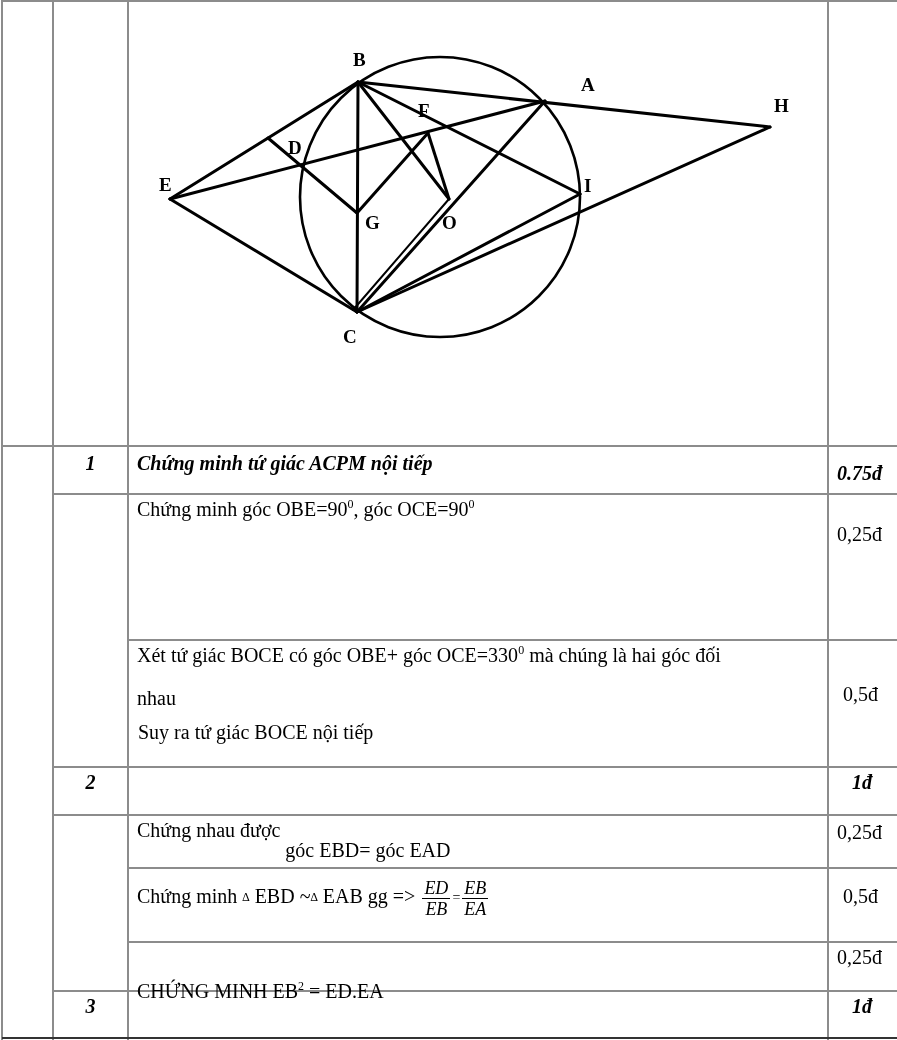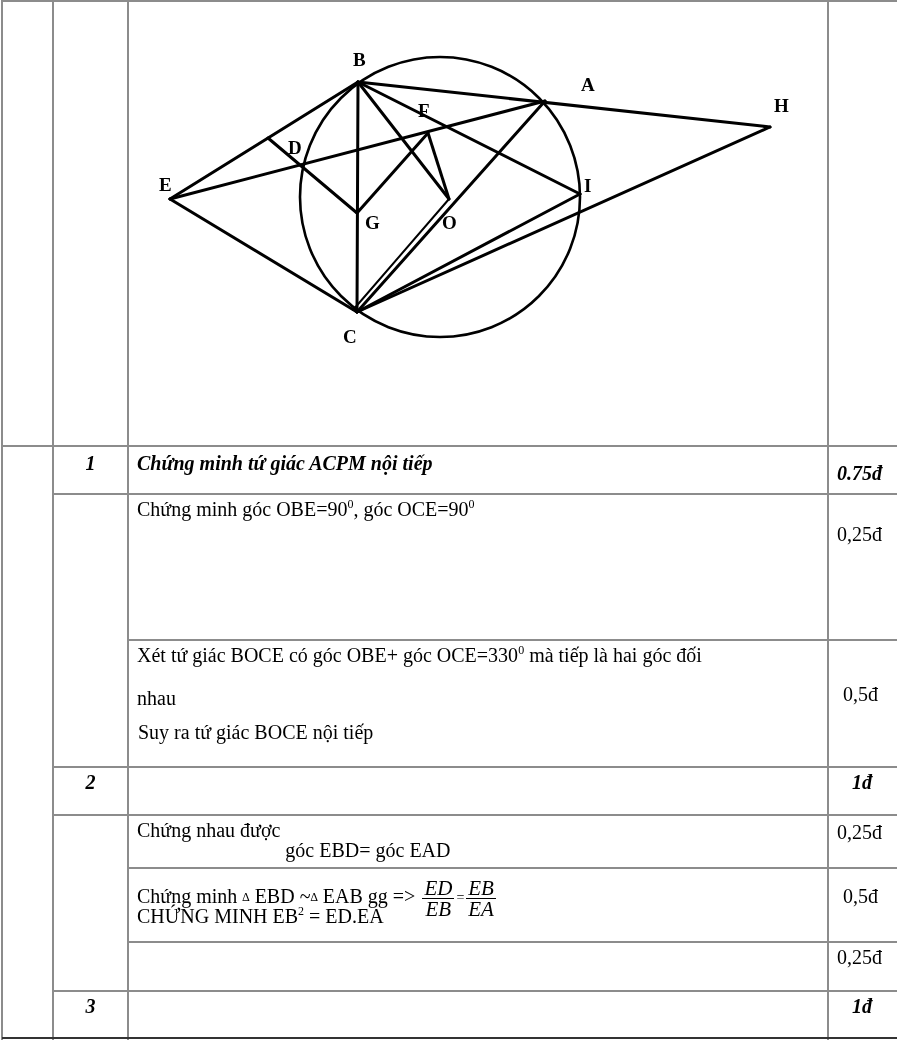--- a/index.html
+++ b/index.html
@@ -5,21 +5,21 @@
     html, body { margin: 0; padding: 0; background: #ffffff; }
     body { width: 897px; height: 1040px; position: relative; overflow: hidden;
            font-family: "Liberation Serif", "DejaVu Serif", serif; color: #000; }
     .vline { position: absolute; width: 2px; background: #8c8c8c; }
     .hline { position: absolute; height: 2px; background: #8c8c8c; }
     .cell-text { position: absolute; font-size: 20px; line-height: 26px; white-space: nowrap; }
     .bi { font-weight: bold; font-style: italic; }
     .num { text-align: center; }
     sup { font-size: 12px; vertical-align: 8px; line-height: 0; }
     .small-tri { font-size: 12px; vertical-align: 2px; }
-    .frac { display: inline-block; vertical-align: middle; text-align: center; font-style: italic; font-size: 21px; line-height: 20px; margin: 0 2px; }
+    .frac { display: inline-block; vertical-align: middle; text-align: center; font-style: italic; font-size: 18px; line-height: 20px; margin: 0 2px; }
     .frac .top { display: block; border-bottom: 1px solid #000; padding: 0 2px; }
     .frac .bot { display: block; padding: 0 2px; }
     .eq { font-size: 14px; vertical-align: middle; }
     svg.figure { position: absolute; left: 0; top: 0; }
     .pt-label { font-family: "Liberation Serif", "DejaVu Serif", serif; font-weight: bold; font-size: 19px; }
   </style>
 </head>
 <body>
 
 <div class="hline" style="left:2px; top:0px; width:895px;"></div>
@@ -85,39 +85,39 @@
 <div class="cell-text bi num" style="left:54px; top:450px; width:73px;">1</div>
 <div class="cell-text bi" style="left:137px; top:450px;">Chứng minh tứ giác ACPM nội tiếp</div>
 <div class="cell-text bi" style="left:837px; top:450px;margin-top:10px;">0.75đ</div>
 
 <div class="cell-text" style="left:137px; top:496px;">
   <span>Chứng minh  góc OBE=90</span><sup>0</sup><span>,  góc OCE=90</span><sup>0</sup>
 </div>
 <div class="cell-text" style="left:837px; top:521px;">0,25đ</div>
 
 <div class="cell-text" style="left:137px; top:642px;">
-  <span>Xét tứ giác BOCE có góc OBE+ góc OCE=330</span><sup>0</sup><span> mà tiếp là hai góc đối</span>
+  <span>Xét tứ giác BOCE có góc OBE+ góc OCE=330</span><sup>0</sup><span> mà chúng là hai góc đối</span>
 </div>
 <div class="cell-text" style="left:137px; top:673px;margin-top:12px;">nhau</div>
 <div class="cell-text" style="left:138px; top:719px;">Suy ra tứ giác BOCE nội tiếp</div>
 <div class="cell-text" style="left:843px; top:681px;">0,5đ</div>
 
 <div class="cell-text bi num" style="left:54px; top:769px; width:73px;">2</div>
 <div class="cell-text bi" style="left:852px; top:769px;">1đ</div>
 
 <div class="cell-text" style="left:137px; top:817px;">
   <span>Chứng nhau được </span><span style="position:relative; top:20px;">góc EBD= góc EAD</span>
 </div>
 <div class="cell-text" style="left:837px; top:819px;">0,25đ</div>
 
 <div class="cell-text" style="left:137px; top:874px; line-height:44px;">
   <span>Chứng minh </span><span class="small-tri">∆</span><span>  EBD ~</span><span class="small-tri">∆</span><span> EAB gg =&gt; </span>
   <span class="frac"><span class="top">ED</span><span class="bot">EB</span></span><span class="eq">=</span><span class="frac"><span class="top">EB</span><span class="bot">EA</span></span>
 </div>
 <div class="cell-text" style="left:843px; top:883px;">0,5đ</div>
 
-<div class="cell-text" style="left:137px; top:903px;">
+<div class="cell-text" style="left:137px; top:978px;">
   <span>CHỨNG MINH EB</span><sup>2</sup><span> = ED.EA</span>
 </div>
 <div class="cell-text" style="left:837px; top:944px;">0,25đ</div>
 
 <div class="cell-text bi num" style="left:54px; top:993px; width:73px;">3</div>
 <div class="cell-text bi" style="left:852px; top:993px;">1đ</div>
 
 </body></html>

